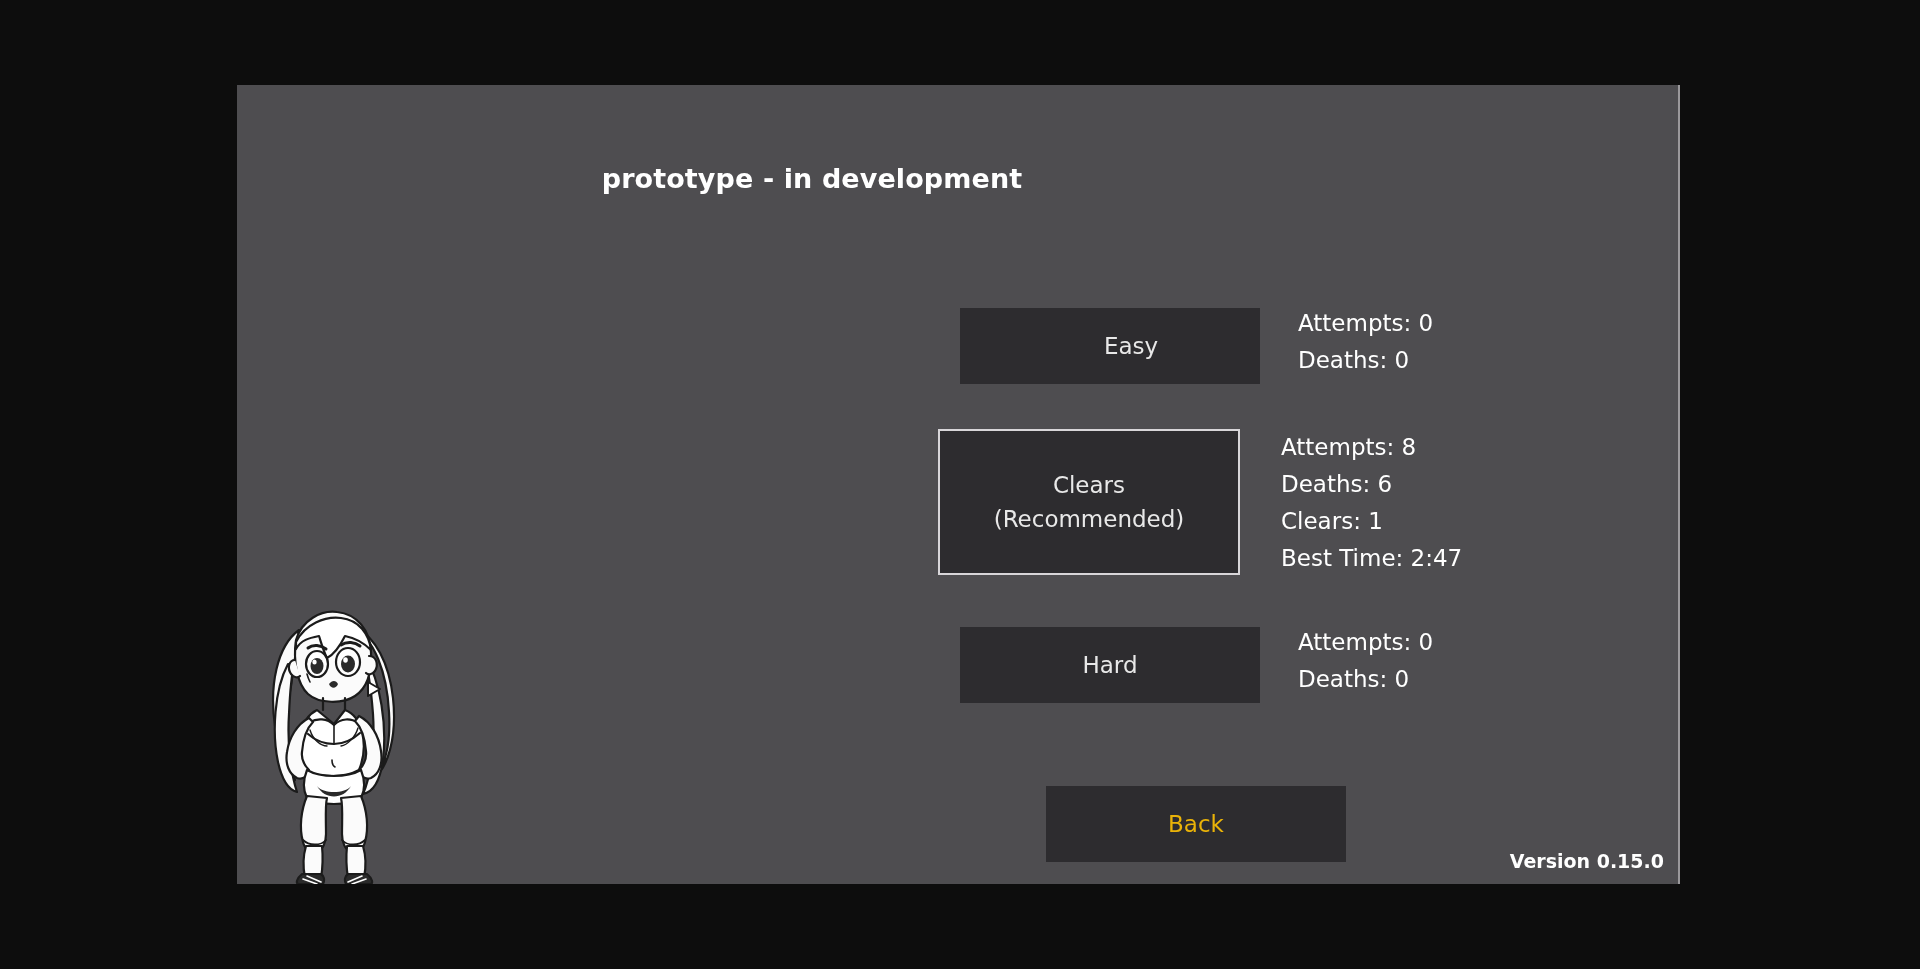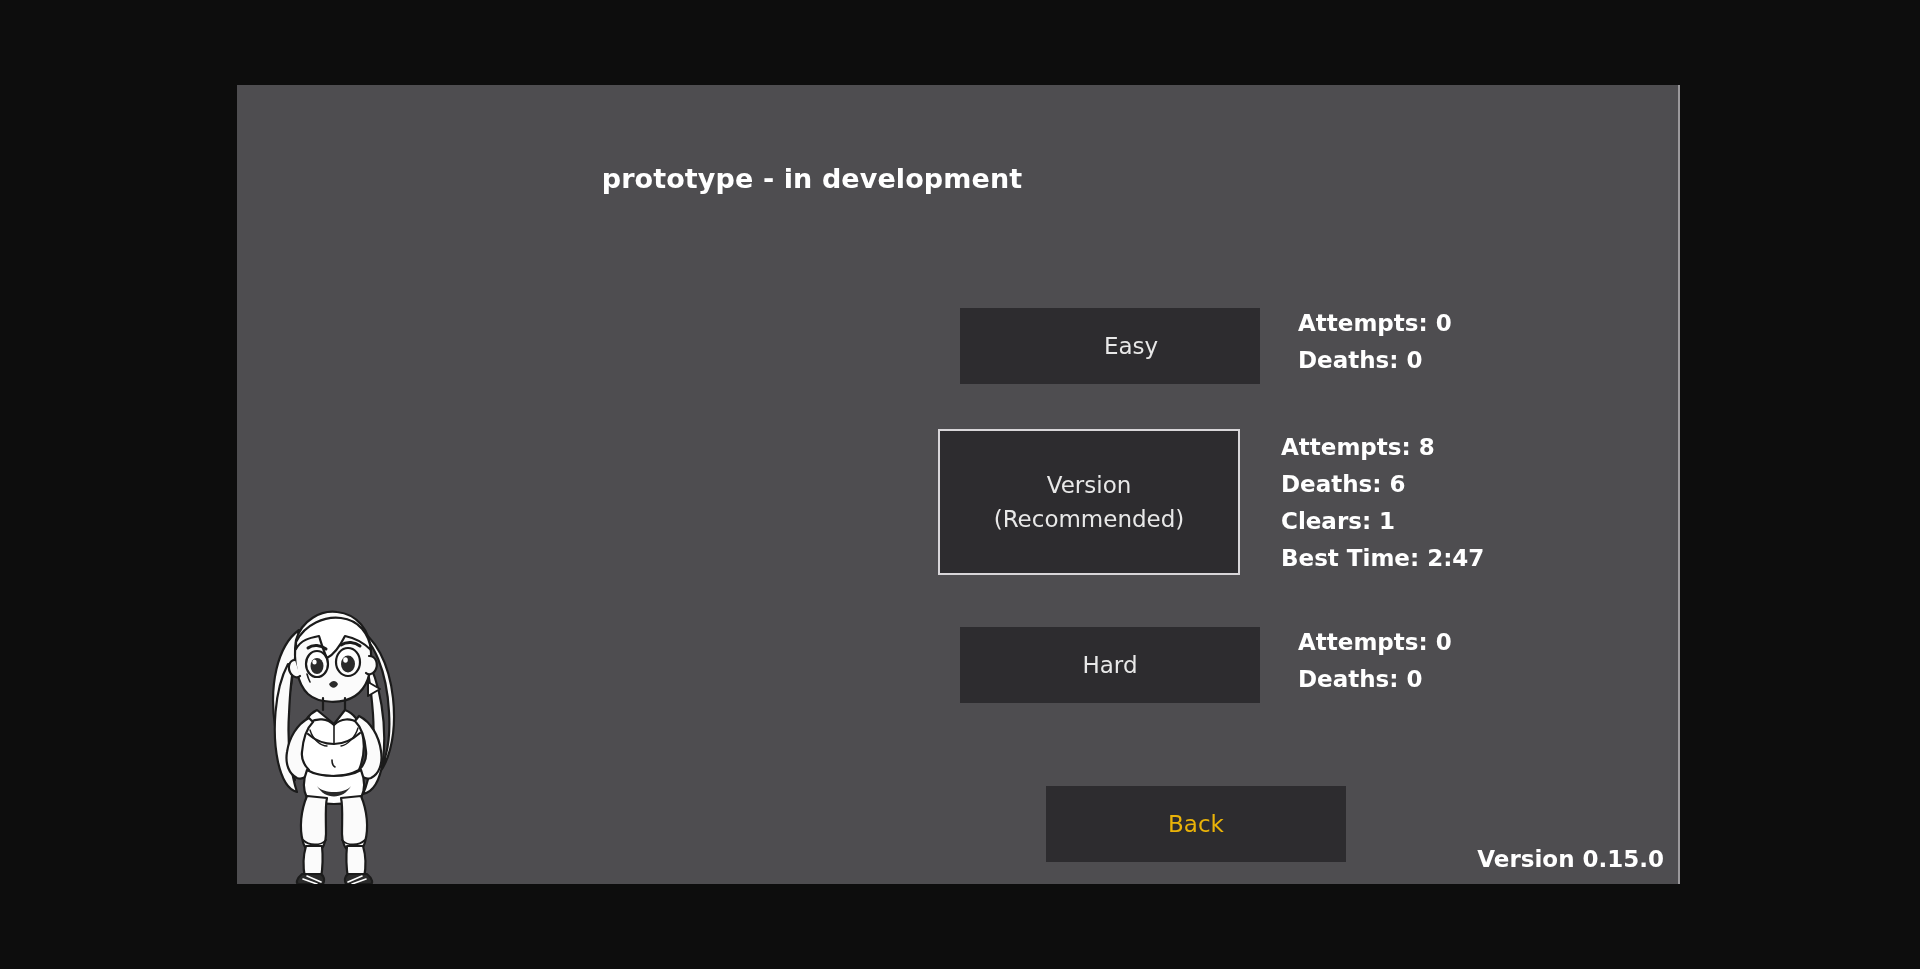--- a/index.html
+++ b/index.html
@@ -70,21 +70,21 @@
   }
 
   .diff-btn.selected {
     border: 2px solid #d8d6d9;
   }
 
   .stats {
     color: #ffffff;
     font-size: 23px;
     line-height: 37px;
-    font-weight: bold;
+    font-weight: normal;
     white-space: nowrap;
   }
 
   .stats .stat-line { display: block; }
 
   
   #row-easy { left: 723px; top: 223px; }
   #row-easy .diff-btn { width: 300px; height: 76px; padding-left: 48px; }
   #row-easy .stats { margin-left: 38px; margin-top: -3px; }
 
@@ -116,21 +116,21 @@
     font-family: "DejaVu Sans", "Liberation Sans", sans-serif;
     margin-top: 36px;
   }
 
   
   #version {
     position: absolute;
     right: 14px;
     bottom: 12px;
     color: #ffffff;
-    font-size: 23px;
+    font-size: 19px;
     font-weight: bold;
   }
 
   
   #character {
     position: absolute;
     left: 10px;
     bottom: 0;
     width: 175px;
     height: 290px;
@@ -152,21 +152,21 @@
         <span>Easy</span>
       </button>
       <div class="stats">
         <span class="stat-line">Attempts: 0</span>
         <span class="stat-line">Deaths: 0</span>
       </div>
     </div>
 
     <div class="diff-row" id="row-normal">
       <button class="diff-btn selected">
-        <span>Version</span>
+        <span>Clears</span>
         <span>(Recommended)</span>
       </button>
       <div class="stats">
         <span class="stat-line">Attempts: 8</span>
         <span class="stat-line">Deaths: 6</span>
         <span class="stat-line">Clears: 1</span>
         <span class="stat-line">Best Time: 2:47</span>
       </div>
     </div>
 

